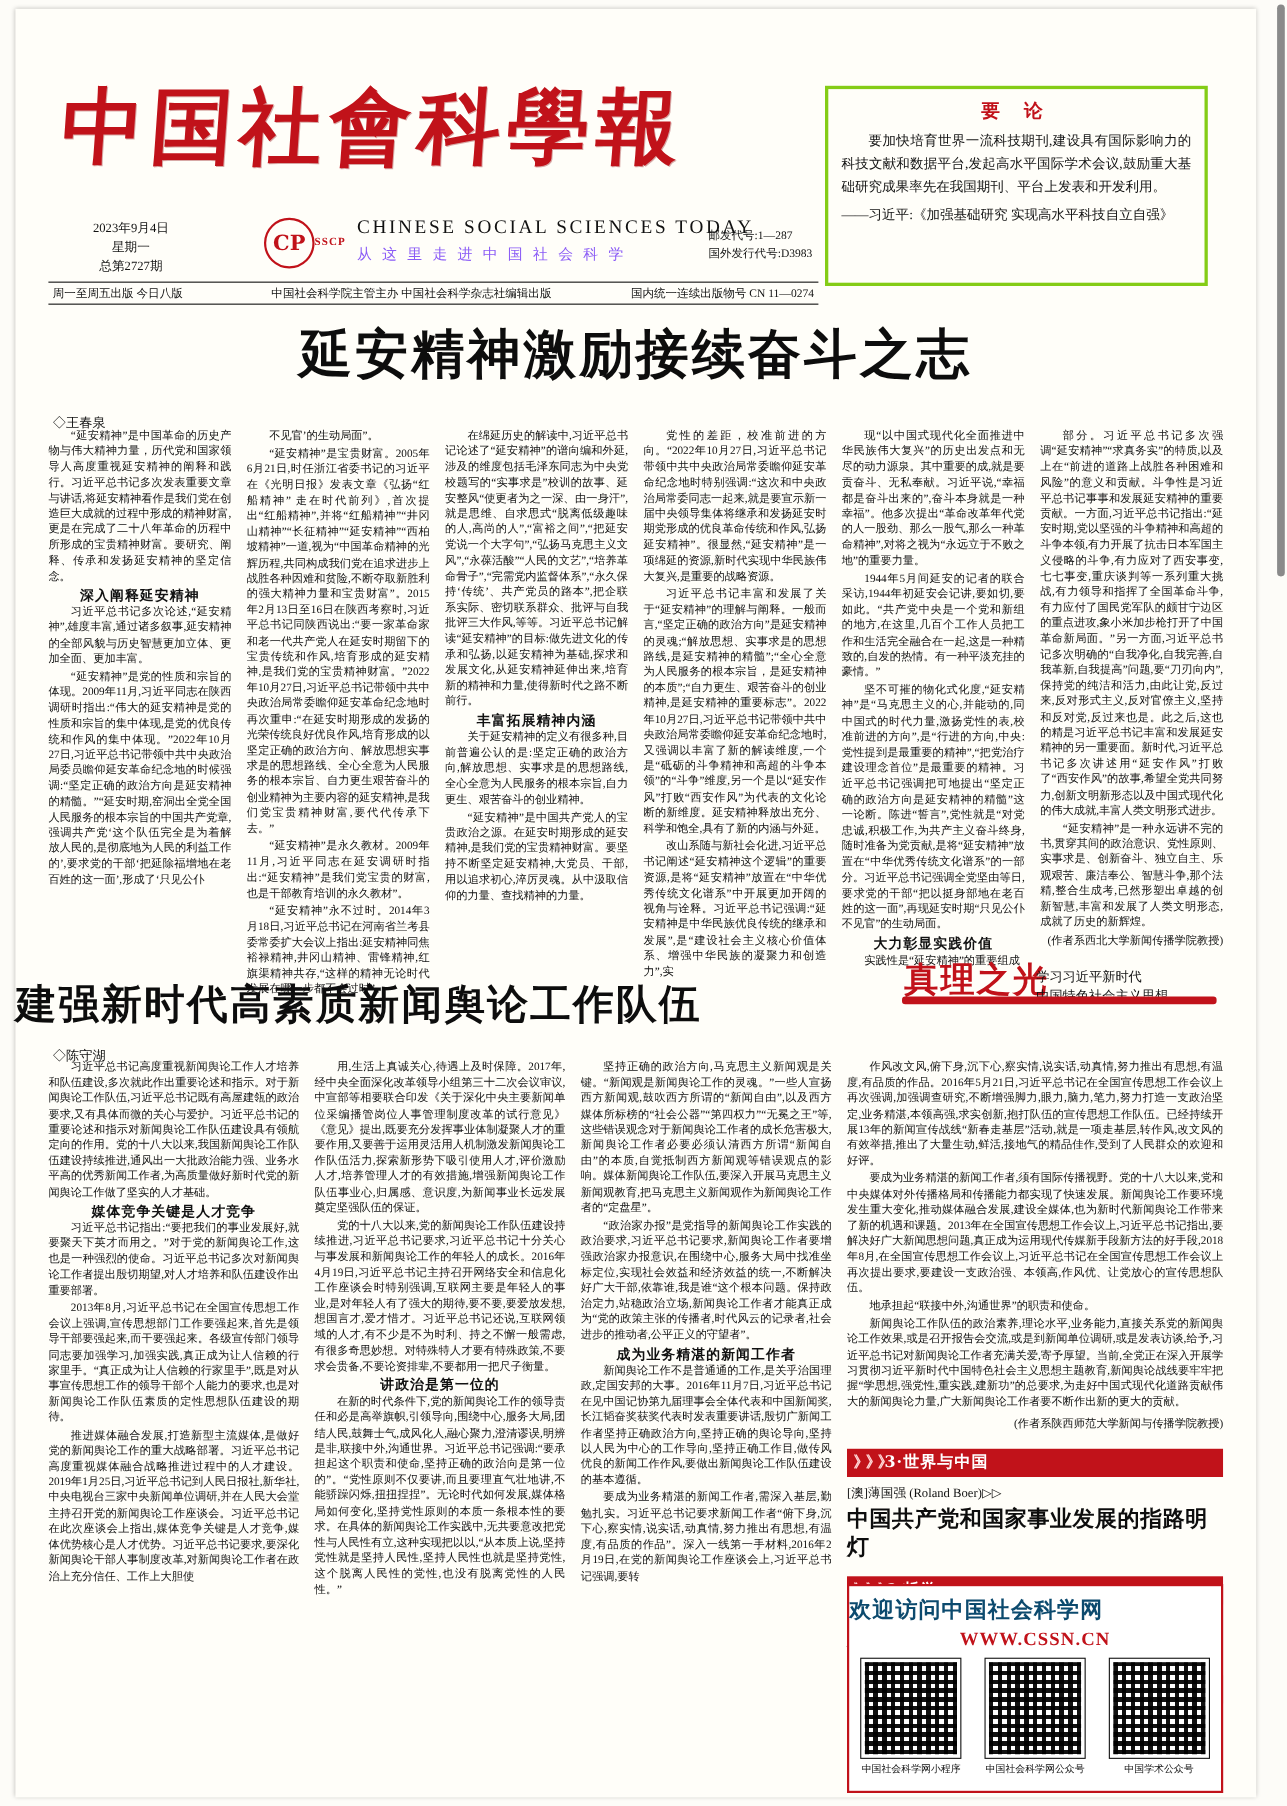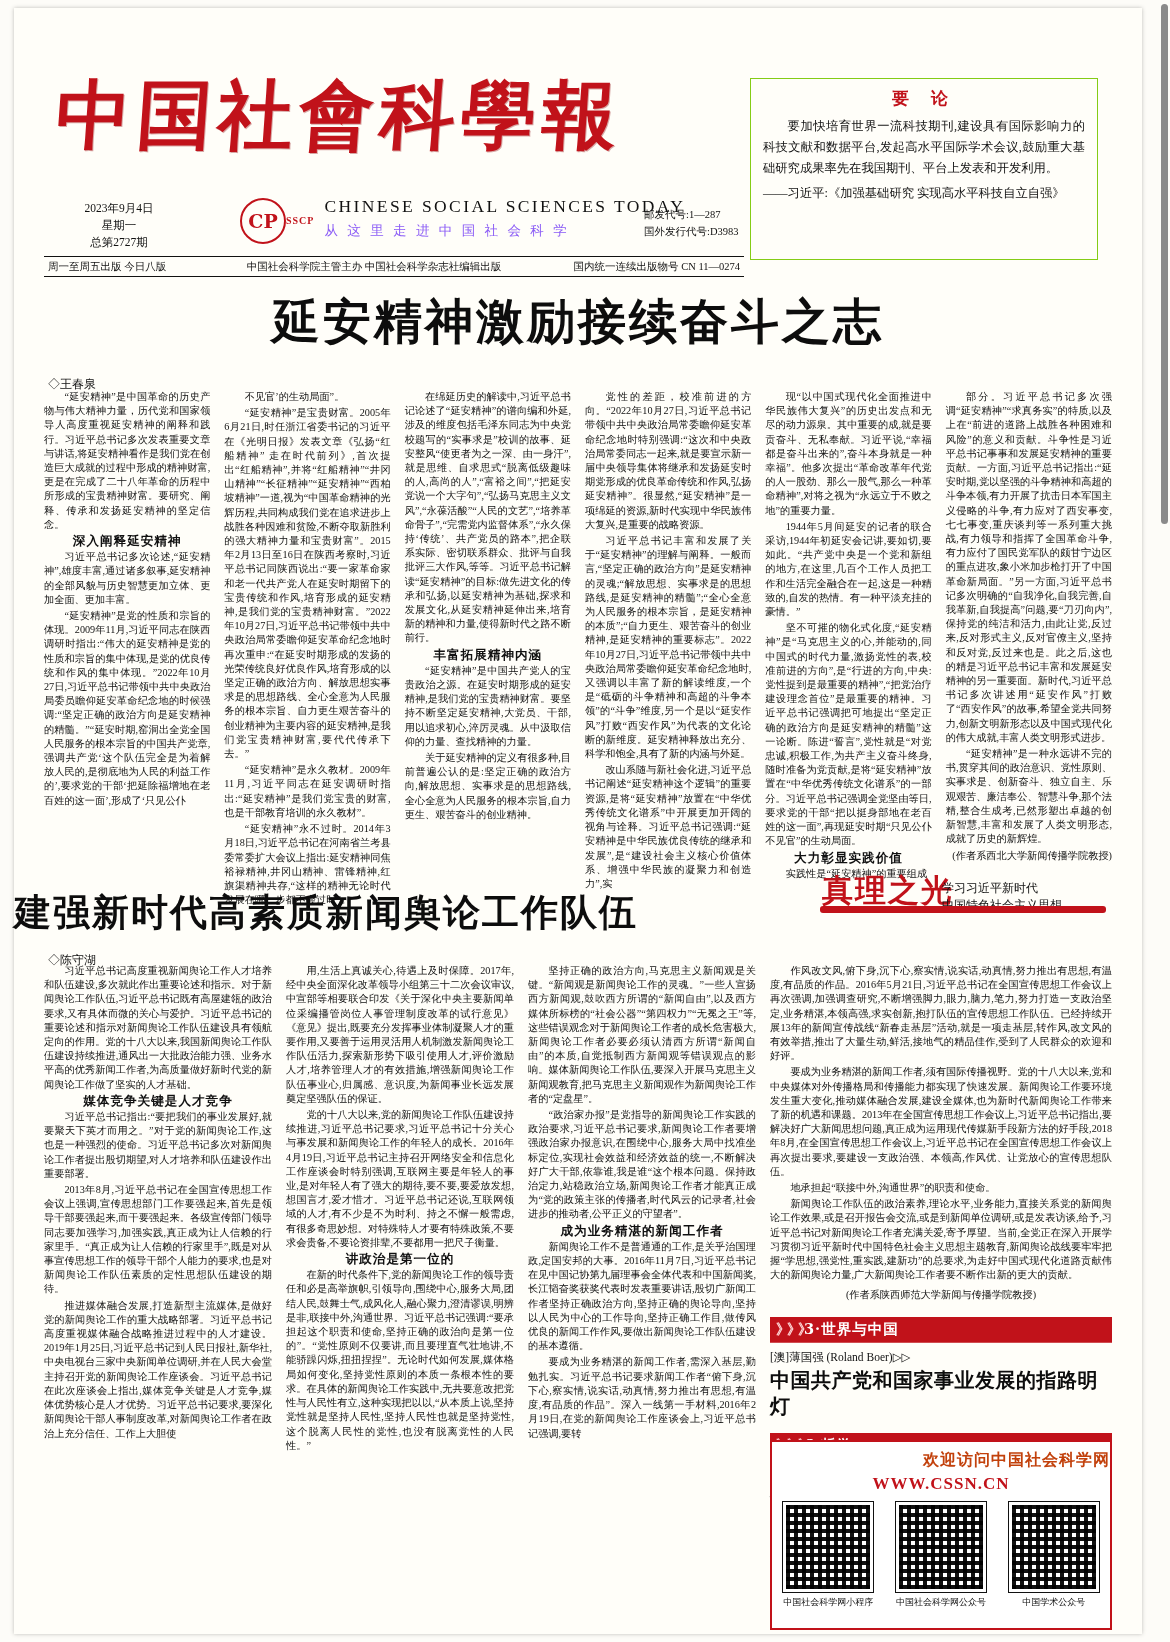--- a/index.html
+++ b/index.html
@@ -44,21 +44,21 @@
     position:absolute;left:0px;top:196px;width:700px;height:19px;
     border-top:1.4px solid #111;border-bottom:1.4px solid #111;
     display:flex;align-items:center;font-size:10.5px;color:#111;
   }
   .rule-row span{white-space:nowrap;}
   .rr1{width:160px;padding-left:4px;}
   .rr2{flex:1;text-align:center;}
   .rr3{width:200px;text-align:right;padding-right:4px;}
   
   .yaolun{
-    position:absolute;left:736px;top:70px;width:348px;height:182px;border:1px solid #84cc16;
+    position:absolute;left:736px;top:70px;width:348px;height:182px;border:3px solid #84cc16;
     box-sizing:border-box;padding:8px 12px 6px 12px;
   }
   .yaolun-title{text-align:center;font-size:17px;font-weight:700;color:#c1121a;letter-spacing:8px;font-family:"DejaVu Serif",serif;}
   .yaolun-body{font-size:12.3px;line-height:21px;color:#111;text-indent:2em;margin-top:6px;text-align:justify;}
   .yaolun-src{font-size:12.3px;line-height:21px;color:#111;margin-top:4px;text-align:justify;}
   
   .headline1{
     position:absolute;left:0;top:282px;width:1128px;text-align:center;
     font-family:"DejaVu Serif",serif;font-weight:700;font-size:48px;letter-spacing:3px;color:#0d0d0d;
   }
@@ -86,36 +86,36 @@
   .headline2{
     position:absolute;left:0;top:880px;width:1128px;text-align:left;
     font-family:"DejaVu Serif",serif;font-weight:700;font-size:37px;letter-spacing:2px;color:#0d0d0d;
   }
   .byline2{position:absolute;left:34px;top:944px;font-size:12px;color:#111;}
   .art2{position:absolute;left:30px;top:956px;width:712px;height:650px;display:flex;gap:14px;}
   
   .rail{position:absolute;left:756px;top:956px;width:342px;}
   .rail-art{font-size:10.2px;line-height:14.2px;color:#111;text-align:justify;}
   .rail-art p{margin:0 0 2px 0;text-indent:2em;}
-  .rail-sig{text-align:center;font-size:10.2px;margin-top:6px;}
+  .rail-sig{text-align:right;font-size:10.2px;margin-top:6px;}
   .sec{margin-top:14px;}
   .sec-bar{
     position:relative;height:26px;background:#c1121a;color:#fff;display:flex;align-items:center;
     padding-left:34px;font-size:14.5px;font-weight:700;font-family:"DejaVu Serif",serif;letter-spacing:1px;
     clip-path:polygon(0 0,100% 0,100% 100%,0 100%);
   }
   .sec-bar .chev{position:absolute;left:6px;top:4px;font-size:14px;letter-spacing:-3px;color:#ffd9d9;}
   .sec-author{font-size:11.5px;margin:7px 0 2px 0;color:#111;}
   .sec-title{font-family:"DejaVu Serif",serif;font-weight:700;font-size:20px;line-height:26px;color:#0d0d0d;letter-spacing:0.5px;}
   
   .promo{
     position:absolute;left:756px;top:1432px;width:342px;height:190px;border:2px solid #c1121a;box-sizing:border-box;
     background:#fff;
   }
-  .promo-t1{text-align:right;color:#c2410c;font-weight:700;font-size:16px;margin-top:8px;font-family:"DejaVu Serif",serif;letter-spacing:1px;}
+  .promo-t1{text-align:left;color:#0c4a6e;font-weight:700;font-size:20px;margin-top:8px;font-family:"DejaVu Serif",serif;letter-spacing:1px;}
   .promo-t2{text-align:center;color:#c1121a;font-weight:700;font-size:17px;margin-top:3px;font-family:"Liberation Serif",serif;letter-spacing:1px;}
   .qr-row{display:flex;justify-content:space-around;margin-top:8px;}
   .qr-item{width:96px;text-align:center;}
   .qr-box{width:84px;height:84px;margin:0 auto;background:
      repeating-linear-gradient(90deg,#111 0 4px,#fff 4px 8px),
      repeating-linear-gradient(0deg,#111 0 4px,#fff 4px 8px);
      background-blend-mode:multiply;border:3px solid #fff;outline:1px solid #111;}
   .qr-cap{font-size:9px;color:#111;margin-top:4px;white-space:nowrap;}
 </style>
 </head>
@@ -175,22 +175,22 @@
       </div>
       <div class="col">
         <p>不见官’的生动局面”。</p>
         <p>“延安精神”是宝贵财富。2005年6月21日,时任浙江省委书记的习近平在《光明日报》发表文章《弘扬“红船精神” 走在时代前列》,首次提出“红船精神”,并将“红船精神”“井冈山精神”“长征精神”“延安精神”“西柏坡精神”一道,视为“中国革命精神的光辉历程,共同构成我们党在追求进步上战胜各种因难和贫险,不断夺取新胜利的强大精神力量和宝贵财富”。2015年2月13日至16日在陕西考察时,习近平总书记同陕西说出:“要一家革命家和老一代共产党人在延安时期留下的宝贵传统和作风,培育形成的延安精神,是我们党的宝贵精神财富。”2022年10月27日,习近平总书记带领中共中央政治局常委瞻仰延安革命纪念地时再次重申:“在延安时期形成的发扬的光荣传统良好优良作风,培育形成的以坚定正确的政治方向、解放思想实事求是的思想路线、全心全意为人民服务的根本宗旨、自力更生艰苦奋斗的创业精神为主要内容的延安精神,是我们党宝贵精神财富,要代代传承下去。”</p>
         <p>“延安精神”是永久教材。2009年11月,习近平同志在延安调研时指出:“延安精神”是我们党宝贵的财富,也是干部教育培训的永久教材”。</p>
         <p>“延安精神”永不过时。2014年3月18日,习近平总书记在河南省兰考县委常委扩大会议上指出:延安精神同焦裕禄精神,井冈山精神、雷锋精神,红旗渠精神共存,“这样的精神无论时代发展在哪一步都不会过时”。</p>
       </div>
       <div class="col">
         <p>在绵延历史的解读中,习近平总书记论述了“延安精神”的谱向编和外延,涉及的维度包括毛泽东同志为中央党校题写的“实事求是”校训的故事、延安整风“使更者为之一深、由一身汗”,就是思维、自求思式“脱离低级趣味的人,高尚的人”,“富裕之间”,“把延安党说一个大字句”,“弘扬马克思主义文风”,“永葆活酸”“人民的文艺”,“培养革命骨子”,“完需党内监督体系”,“永久保持‘传统’、共产党员的路本”,把企联系实际、密切联系群众、批评与自我批评三大作风,等等。习近平总书记解读“延安精神”的目标:做先进文化的传承和弘扬,以延安精神为基础,探求和发展文化,从延安精神延伸出来,培育新的精神和力量,使得新时代之路不断前行。</p>
         <p class="subhead">丰富拓展精神内涵</p>
+        <p>关于延安精神的定义有很多种,目前普遍公认的是:坚定正确的政治方向,解放思想、实事求是的思想路线,全心全意为人民服务的根本宗旨,自力更生、艰苦奋斗的创业精神。</p>
         <p>“延安精神”是中国共产党人的宝贵政治之源。在延安时期形成的延安精神,是我们党的宝贵精神财富。要坚持不断坚定延安精神,大党员、干部,用以追求初心,淬厉灵魂。从中汲取信仰的力量、查找精神的力量。</p>
-        <p>关于延安精神的定义有很多种,目前普遍公认的是:坚定正确的政治方向,解放思想、实事求是的思想路线,全心全意为人民服务的根本宗旨,自力更生、艰苦奋斗的创业精神。</p>
       </div>
       <div class="col">
         <p>党性的差距，校准前进的方向。“2022年10月27日,习近平总书记带领中共中央政治局常委瞻仰延安革命纪念地时特别强调:“这次和中央政治局常委同志一起来,就是要宣示新一届中央领导集体将继承和发扬延安时期党形成的优良革命传统和作风,弘扬延安精神”。很显然,“延安精神”是一项绵延的资源,新时代实现中华民族伟大复兴,是重要的战略资源。</p>
         <p>习近平总书记丰富和发展了关于“延安精神”的理解与阐释。一般而言,“坚定正确的政治方向”是延安精神的灵魂;“解放思想、实事求是的思想路线,是延安精神的精髓”;“全心全意为人民服务的根本宗旨，是延安精神的本质”;“自力更生、艰苦奋斗的创业精神,是延安精神的重要标志”。2022年10月27日,习近平总书记带领中共中央政治局常委瞻仰延安革命纪念地时,又强调以丰富了新的解读维度,一个是“砥砺的斗争精神和高超的斗争本领”的“斗争”维度,另一个是以“延安作风”打败“西安作风”为代表的文化论断的新维度。延安精神释放出充分、科学和饱全,具有了新的内涵与外延。</p>
         <p>改山系随与新社会化进,习近平总书记阐述“延安精神这个逻辑”的重要资源,是将“延安精神”放置在“中华优秀传统文化谱系”中开展更加开阔的视角与诠释。习近平总书记强调:“延安精神是中华民族优良传统的继承和发展”,是“建设社会主义核心价值体系、增强中华民族的凝聚力和创造力”,实</p>
       </div>
       <div class="col">
         <p>现“以中国式现代化全面推进中华民族伟大复兴”的历史出发点和无尽的动力源泉。其中重要的成,就是要贡奋斗、无私奉献。习近平说,“幸福都是奋斗出来的”,奋斗本身就是一种幸福”。他多次提出“革命改革年代党的人一股劲、那么一股气,那么一种革命精神”,对将之视为“永远立于不败之地”的重要力量。</p>
         <p>1944年5月间延安的记者的联合采访,1944年初延安会记讲,要如切,要如此。“共产党中央是一个党和新组的地方,在这里,几百个工作人员把工作和生活完全融合在一起,这是一种精致的,自发的热情。有一种平淡充挂的豪情。”</p>
         <p>坚不可摧的物化式化度,“延安精神”是“马克思主义的心,并能动的,同中国式的时代力量,激扬党性的表,校准前进的方向”,是“行进的方向,中央:党性提到是最重要的精神”,“把党治疗建设理念首位”是最重要的精神。习近平总书记强调把可地提出“坚定正确的政治方向是延安精神的精髓”这一论断。陈进“誓言”,党性就是“对党忠诚,积极工作,为共产主义奋斗终身,随时准备为党贡献,是将“延安精神”放置在“中华优秀传统文化谱系”的一部分。习近平总书记强调全党坚由等日,要求党的干部“把以挺身部地在老百姓的这一面”,再现延安时期“只见公仆不见官”的生动局面。</p>

